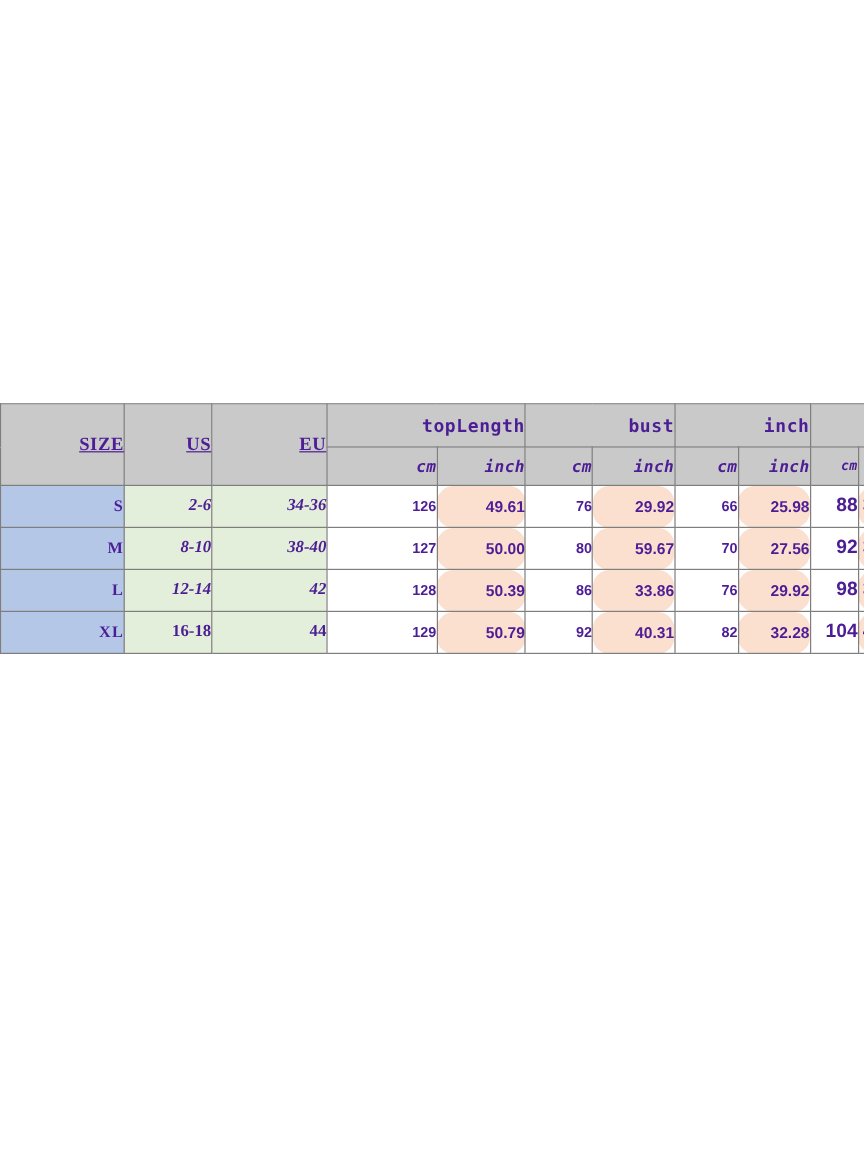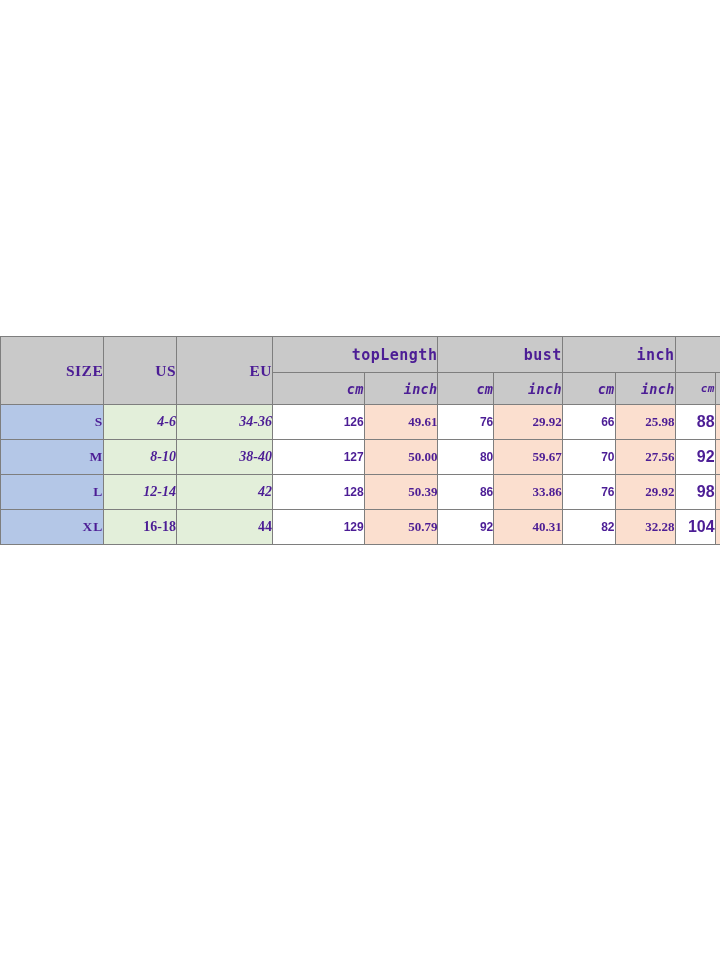--- a/index.html
+++ b/index.html
@@ -37,20 +37,21 @@
 
   
   .hdr {
     background: #c9c9c9;
   }
   .hdr-main {
     font-family: "Liberation Serif", "DejaVu Serif", serif;
     font-size: 15.5px;
     letter-spacing: 0.5px;
     height: 66px;
+    text-decoration: underline;
   }
   .hdr-group {
     font-family: "DejaVu Sans Mono", "Liberation Mono", monospace;
     font-size: 15px;
     letter-spacing: 0.5px;
     height: 35px;
   }
   .hdr-unit {
     font-family: "DejaVu Sans Mono", "Liberation Mono", monospace;
     font-style: italic;
@@ -82,22 +83,23 @@
   .c-us.plain, .c-eu.plain {
     font-style: normal;
   }
   .c-cm {
     background: #ffffff;
     font-family: "Liberation Sans", "DejaVu Sans", sans-serif;
     font-size: 12px;
   }
   .c-inch {
     background: #fbdfcf;
-    font-family: Liberation Serif, serif;
+    font-family: Liberation Sans, sans-serif;
     font-size: 13px;
+    border-radius: 14px;
   }
   .c-cm.narrow, .c-inch.narrow {
     font-size: 16px;
   }
 </style>
 </head>
 <body>
 
 <table id="size-chart">
   <colgroup>
@@ -132,21 +134,21 @@
       <th class="hdr hdr-unit">cm</th>
       <th class="hdr hdr-unit">inch</th>
       <th class="hdr hdr-unit small">cm</th>
       <th class="hdr hdr-unit small">inch</th>
     </tr>
   </thead>
 
   <tbody>
     <tr>
       <td class="row-cell c-size">S</td>
-      <td class="row-cell c-us">4-6</td>
+      <td class="row-cell c-us">2-6</td>
       <td class="row-cell c-eu">34-36</td>
       <td class="row-cell c-cm">126</td>
       <td class="row-cell c-inch">49.61</td>
       <td class="row-cell c-cm">76</td>
       <td class="row-cell c-inch">29.92</td>
       <td class="row-cell c-cm">66</td>
       <td class="row-cell c-inch">25.98</td>
       <td class="row-cell c-cm narrow">88</td>
       <td class="row-cell c-inch narrow">34.65</td>
     </tr>

